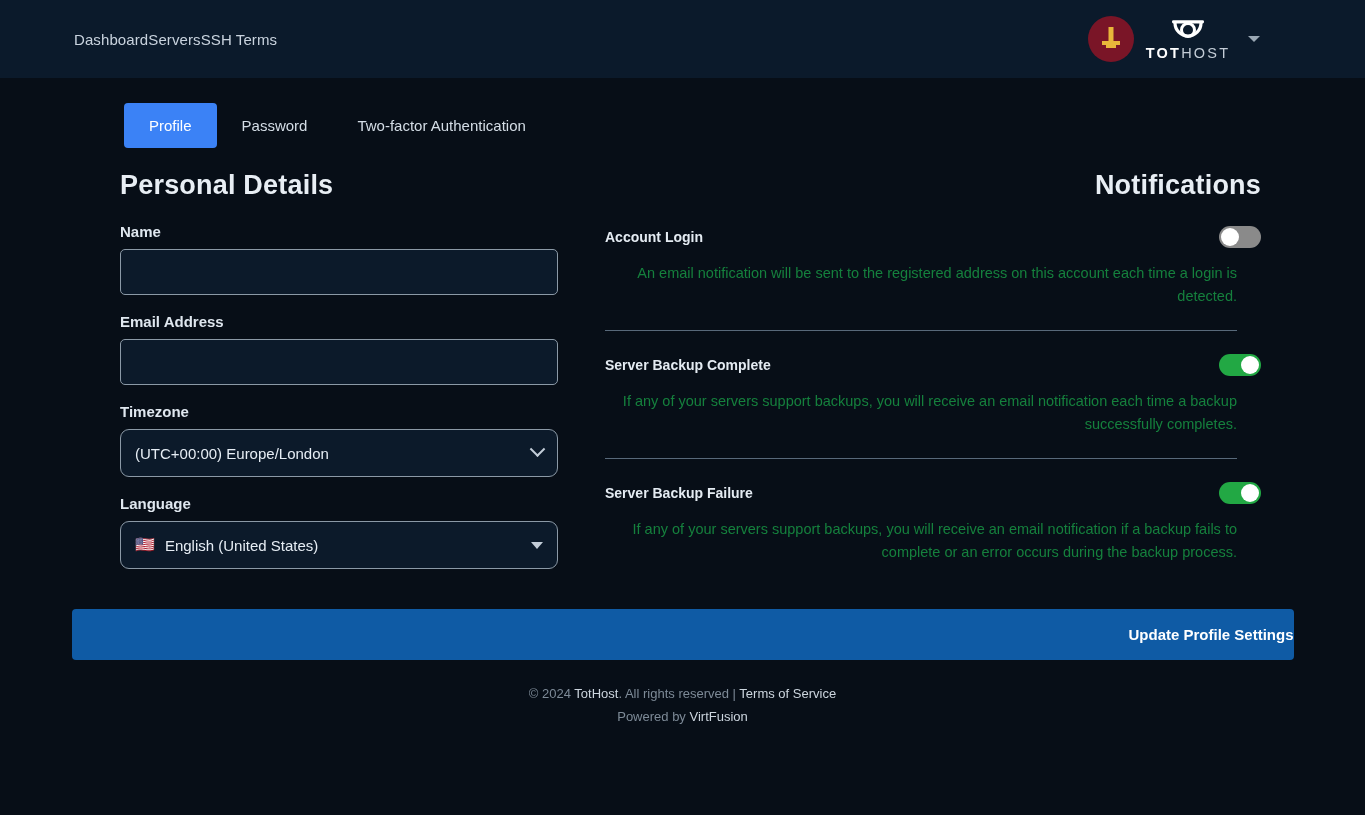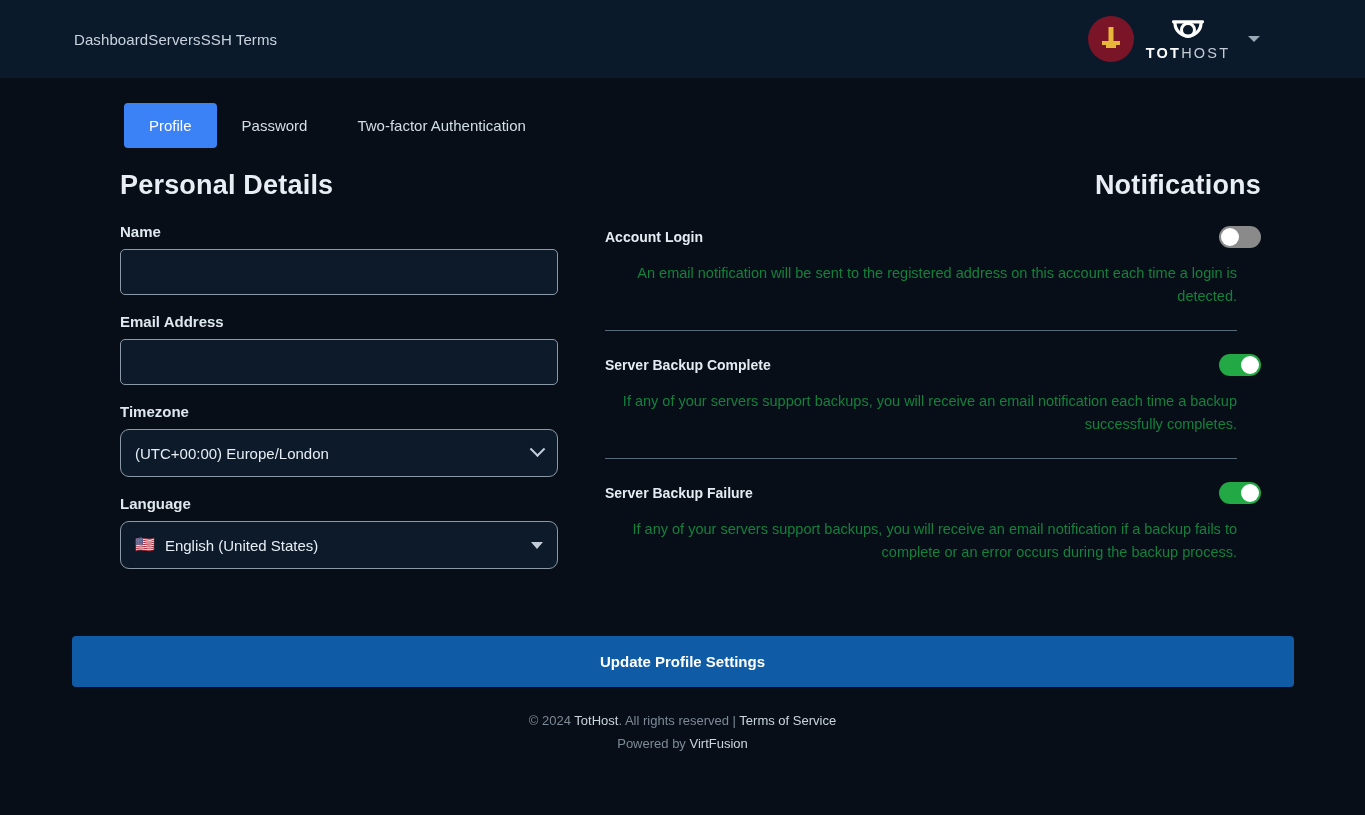--- a/index.html
+++ b/index.html
@@ -213,29 +213,30 @@
     background: #ffffff;
   }
   .toggle.off .knob { left: 2px; }
   .toggle.on  .knob { right: 2px; }
 
   
   .update-btn {
     display: block;
     width: 1222px;
     height: 51px;
-    margin: 49px auto 0 auto;
+    margin: 22px auto 0 auto;
     background: #0f5ba5;
     border: none;
     border-radius: 4px;
     color: #ffffff;
     font-size: 15px;
     font-weight: bold;
     font-family: "Liberation Sans", sans-serif;
     cursor: pointer;
+    text-align: right;
   }
 
   
   .footer {
     text-align: center;
     margin-top: 22px;
     font-size: 13px;
     line-height: 1.8;
     color: #7d8a97;
   }

